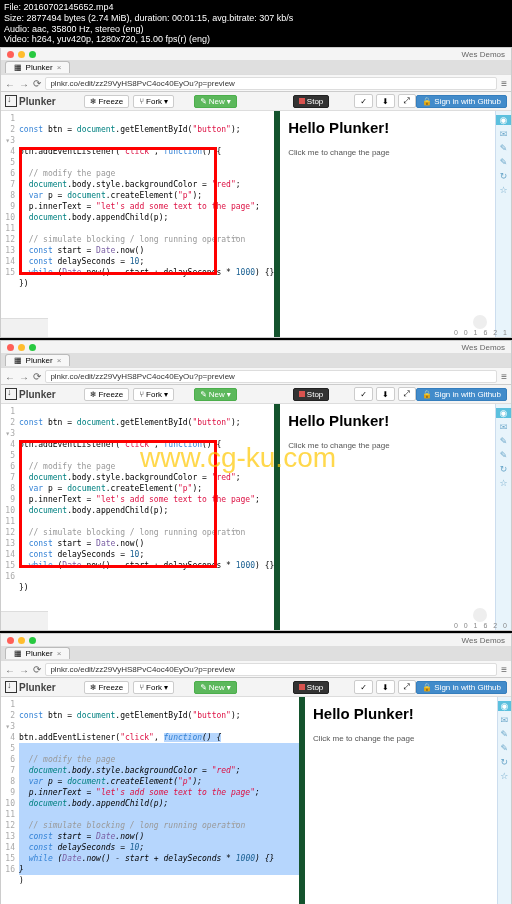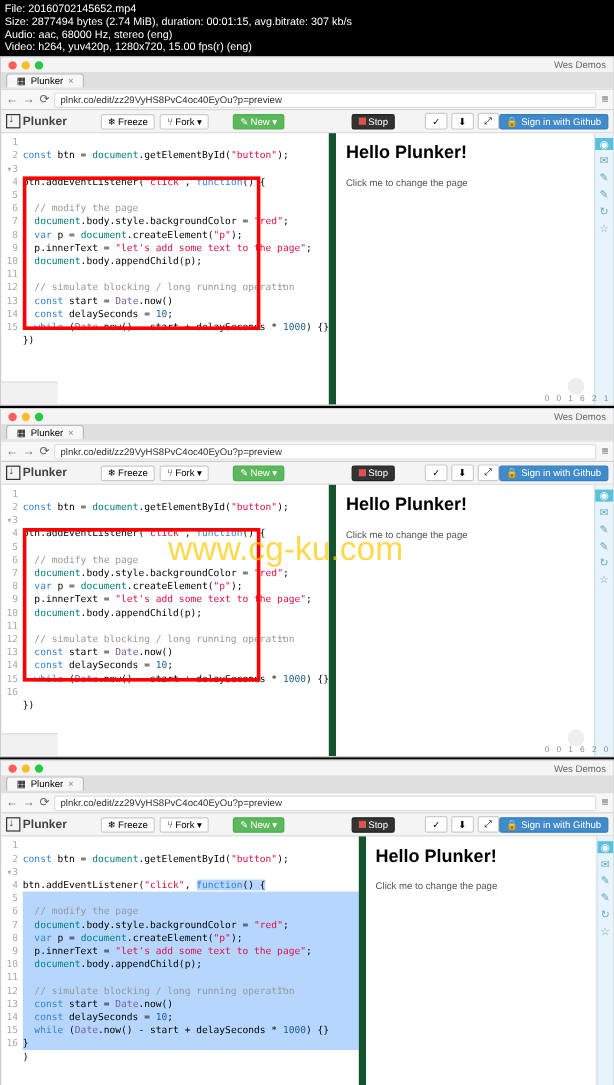--- a/index.html
+++ b/index.html
@@ -31,34 +31,34 @@
 .preview { width:210px; border-left:6px solid #14532d; padding:8px; position:relative; }
 .side-icons { width:16px; background:#e8f4fb; border-left:1px solid #cde; display:flex; flex-direction:column; gap:4px; padding-top:4px; align-items:center; }
 .side-icons span { color:#6aa6c9; font-size:9px; }
 .side-icons .active { background:#5bc0de; color:#fff; width:100%; text-align:center; }
 .gutter { position:absolute; left:0; top:2px; width:14px; text-align:right; color:#aaa; line-height:11px; font-size:8px; }
 .code { margin-left:18px; line-height:11px; white-space:pre; }
 .kw{color:#3583d6;} .str{color:#d14;} .num{color:#195f91;} .cm{color:#999;} .prop{color:#008080;} .fn{color:#795da3;}
 .redbox { position:absolute; border:3px solid red; pointer-events:none; }
 .hello { font-weight:bold; font-size:15px; color:#000; margin:0 0 12px 0; }
 .click-txt { font-size:8px; color:#555; }
-.sel { background:#b6d6fd; }
+.sel { background:#b6d6fd;font-style:italic; }
 .bottom-bar { position:absolute; bottom:0; left:0; right:226px; height:18px; background:#f1f1f1; border-top:1px solid #ddd; }
 .drag-handle { position:absolute; left:231px; top:122px; color:#aaa; font-size:8px; }
 .watermark { position:absolute; top:442px; left:140px; font-size:28px; color:rgba(255,200,0,0.7); font-weight:normal; font-family:Arial; pointer-events:none; z-index:100; }
 .vid-id { position:absolute; bottom:1px; right:2px; font-size:7px; color:#888; letter-spacing:2px; }
 .faint-circle { position:absolute; right:8px; bottom:8px; width:14px; height:14px; border-radius:50%; background:#eee; }
 </style>
 </head>
 <body>
 
 <div class="meta">
   <div>File: 20160702145652.mp4</div>
   <div>Size: 2877494 bytes (2.74 MiB), duration: 00:01:15, avg.bitrate: 307 kb/s</div>
-  <div>Audio: aac, 68000 Hz, stereo (eng)</div>
+  <div>Audio: aac, 35800 Hz, stereo (eng)</div>
   <div>Video: h264, yuv420p, 1280x720, 15.00 fps(r) (eng)</div>
 </div>
 
 <div class="watermark">www.cg-ku.com</div>
 
 <div class="shot">
   <div class="mac-top">
     <div class="mac-btns">
       <div class="mac-btn mac-red"></div>
       <div class="mac-btn mac-yel"></div>

